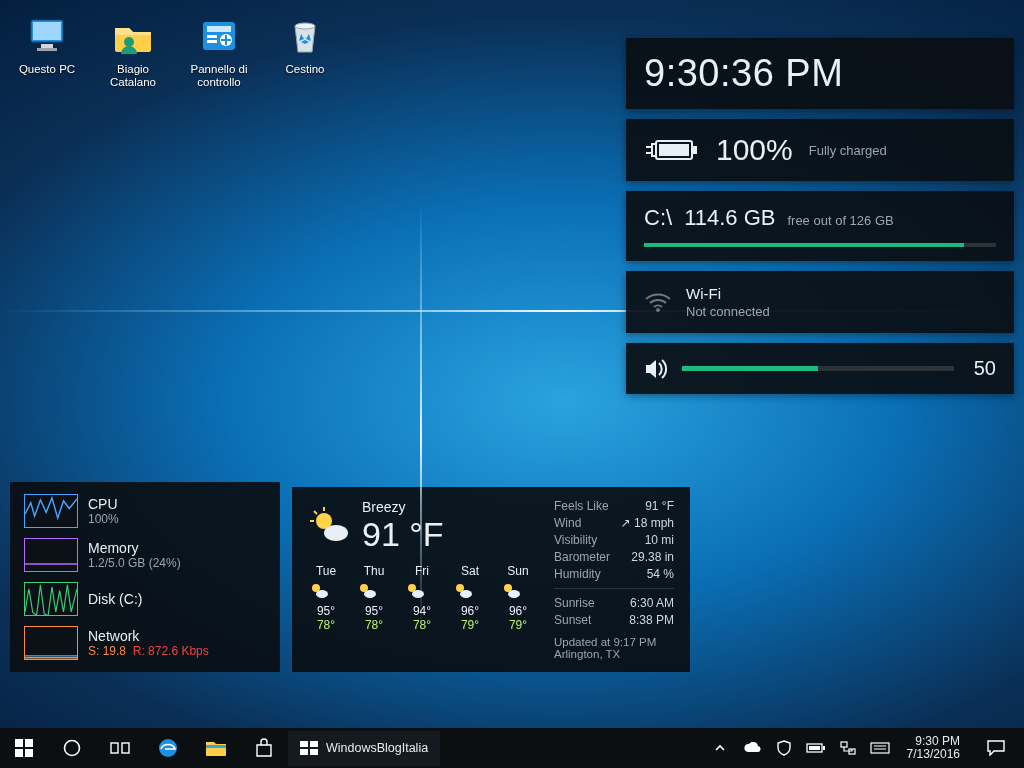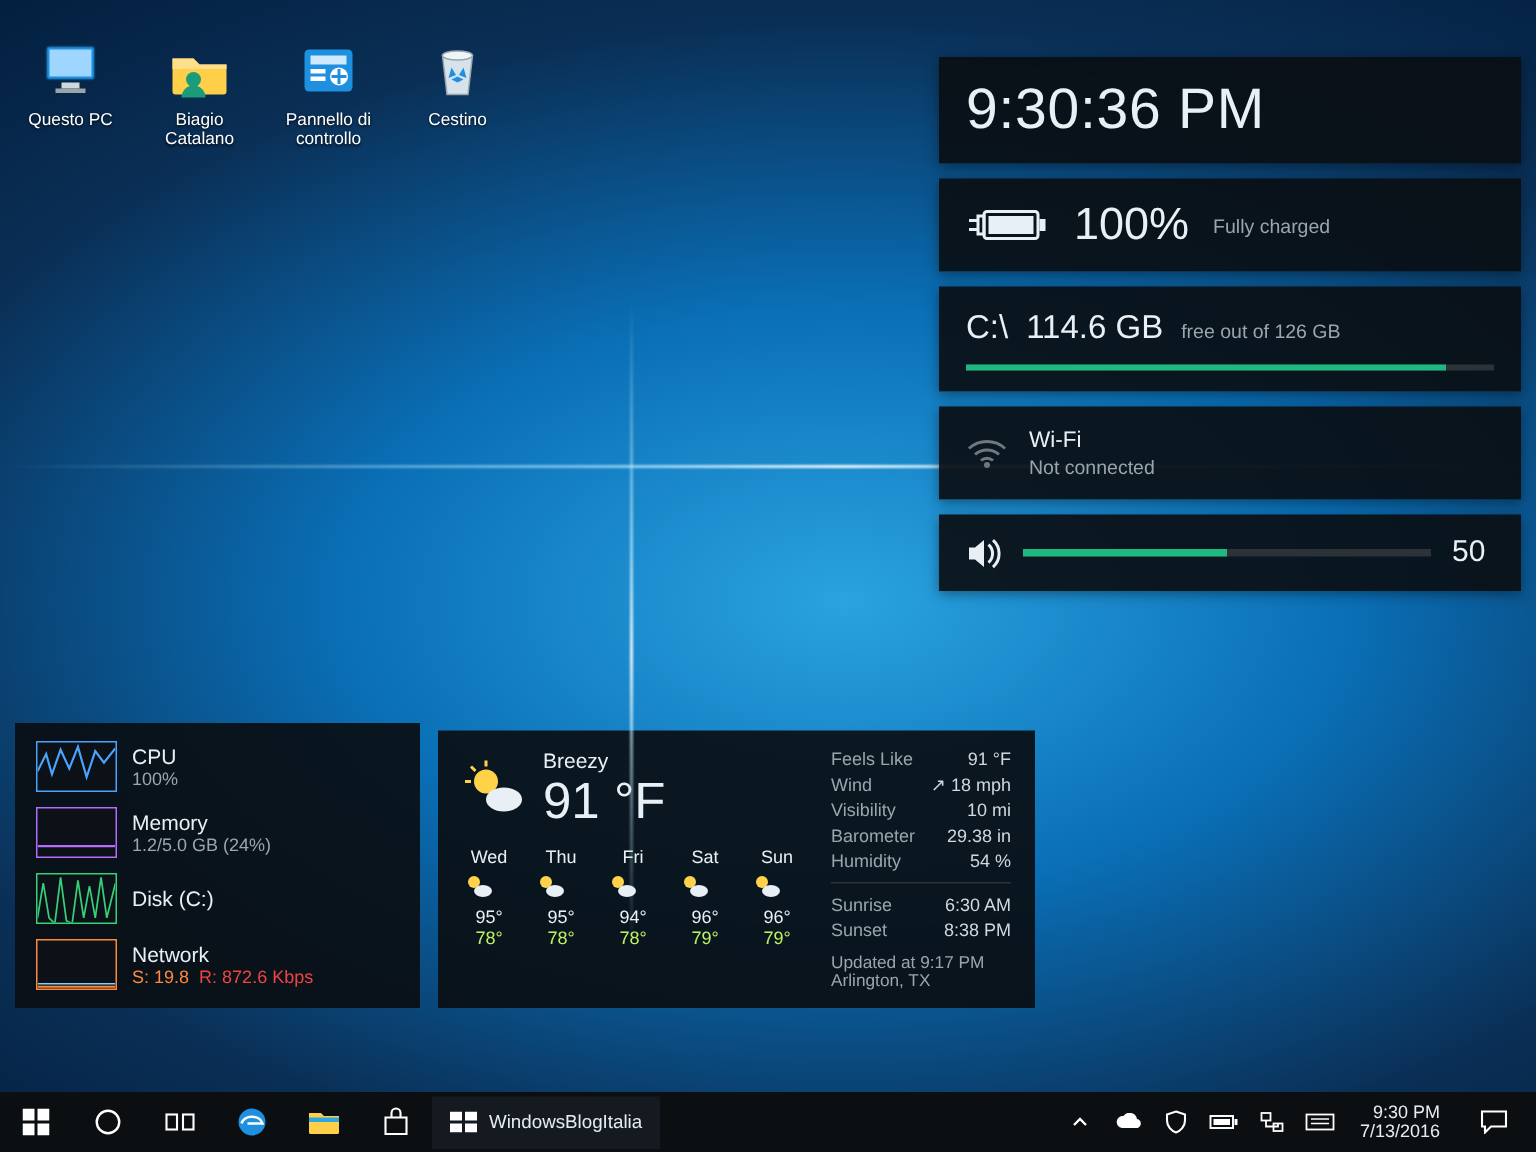--- a/index.html
+++ b/index.html
@@ -13,21 +13,21 @@
   background: linear-gradient(90deg, rgba(255,255,255,0) 0%, rgba(180,230,255,.7) 40%, rgba(255,255,255,.95) 55%, rgba(180,230,255,.6) 70%, rgba(255,255,255,0) 100%);
   filter: blur(.6px);
 }
 .desktop::after{
   content:""; position:absolute; left:420px; top:200px; width:2px; height:430px;
   background: linear-gradient(180deg, rgba(255,255,255,0), rgba(200,240,255,.7) 40%, rgba(255,255,255,.9) 55%, rgba(200,240,255,.6) 70%, rgba(255,255,255,0));
   filter: blur(.6px);
 }
 
 
-.icons { position: absolute; top: 20px; left: 8px; display: flex; gap: 8px; }
+.icons { position: absolute; top: 9px; left: 8px; display: flex; gap: 8px; }
 .dicon { width: 78px; display:flex; flex-direction:column; align-items:center; gap:4px; padding:4px; border-radius:2px; cursor:pointer; }
 .dicon .glyph { width:46px; height:46px; display:flex; align-items:center; justify-content:center; }
 .dicon .label { color:#fff; font-size:11.5px; line-height:1.15; text-align:center; text-shadow:0 1px 2px rgba(0,0,0,.8); }
 
 
 .rightcol { position:absolute; right:10px; top:38px; width:388px; display:flex; flex-direction:column; gap:10px; }
 .widget { background: rgba(10,14,18,.92); color:#e9f0f5; padding:14px 18px; box-shadow:0 2px 8px rgba(0,0,0,.4); }
 .clock-time { font-size:38px; font-weight:300; letter-spacing:.5px; }
 .clock-date { color:#1db980; font-size:14px; margin-top:6px; }
 .batt-row { display:flex; align-items:center; gap:16px; }
@@ -37,21 +37,21 @@
 .disk-label { font-size:22px; font-weight:300; }
 .disk-val { font-size:22px; font-weight:300; }
 .disk-sub { color:#9aa6ad; font-size:13px; }
 .bar { height:4px; background:#2c3338; margin-top:12px; position:relative; }
 .bar > div { position:absolute; left:0; top:0; bottom:0; background:#1db980; }
 .wifi-title { font-size:15px; }
 .wifi-sub { color:#9aa6ad; font-size:13px; margin-top:2px; }
 .vol-row { display:flex; align-items:center; gap:14px; }
 .vol-track { flex:1; height:5px; background:#2c3338; position:relative; }
 .vol-fill { position:absolute; left:0; top:0; bottom:0; background:#1db980; }
-.vol-val { font-size:20px; min-width:28px; text-align:left; }
+.vol-val { font-size:20px; min-width:28px; text-align:right; }
 
 
 .sysmon { position:absolute; left:10px; bottom:56px; width:270px; background:rgba(10,14,18,.92); color:#e9f0f5; padding:12px 14px; display:flex; flex-direction:column; gap:10px; }
 .sm-item { display:flex; gap:10px; align-items:center; }
 .sm-box { width:54px; height:34px; border:1px solid; background:#0b1116; position:relative; overflow:hidden; }
 .sm-box .spark { position:absolute; inset:0; }
 .sm-title { font-size:14px; }
 .sm-sub { font-size:12px; color:#9aa6ad; }
 .sm-sub .tx { color:#ff8a3d; }
 .sm-sub .rx { color:#ef4444; }
@@ -268,21 +268,21 @@
               <ellipse cx="28" cy="28" rx="12" ry="8" fill="#e9f0f5"></ellipse>
             </svg>
         </div>
         <div>
           <div class="wx-cond">Breezy</div>
           <div class="wx-temp">91 °F</div>
         </div>
       </div>
       <div class="wx-days" id="wx-days">
           <div class="wx-day">
-            <div class="d">Wed</div>
+            <div class="d">Tue</div>
             <svg width="22" height="22" viewBox="0 0 22 22">
               <circle cx="8" cy="8" r="4" fill="#ffd24a"></circle>
               <ellipse cx="14" cy="14" rx="6" ry="4" fill="#e9f0f5"></ellipse>
             </svg>
             <div class="hi">95°</div>
             <div class="lo">78°</div>
           </div>
           <div class="wx-day">
             <div class="d">Thu</div>
             <svg width="22" height="22" viewBox="0 0 22 22">

